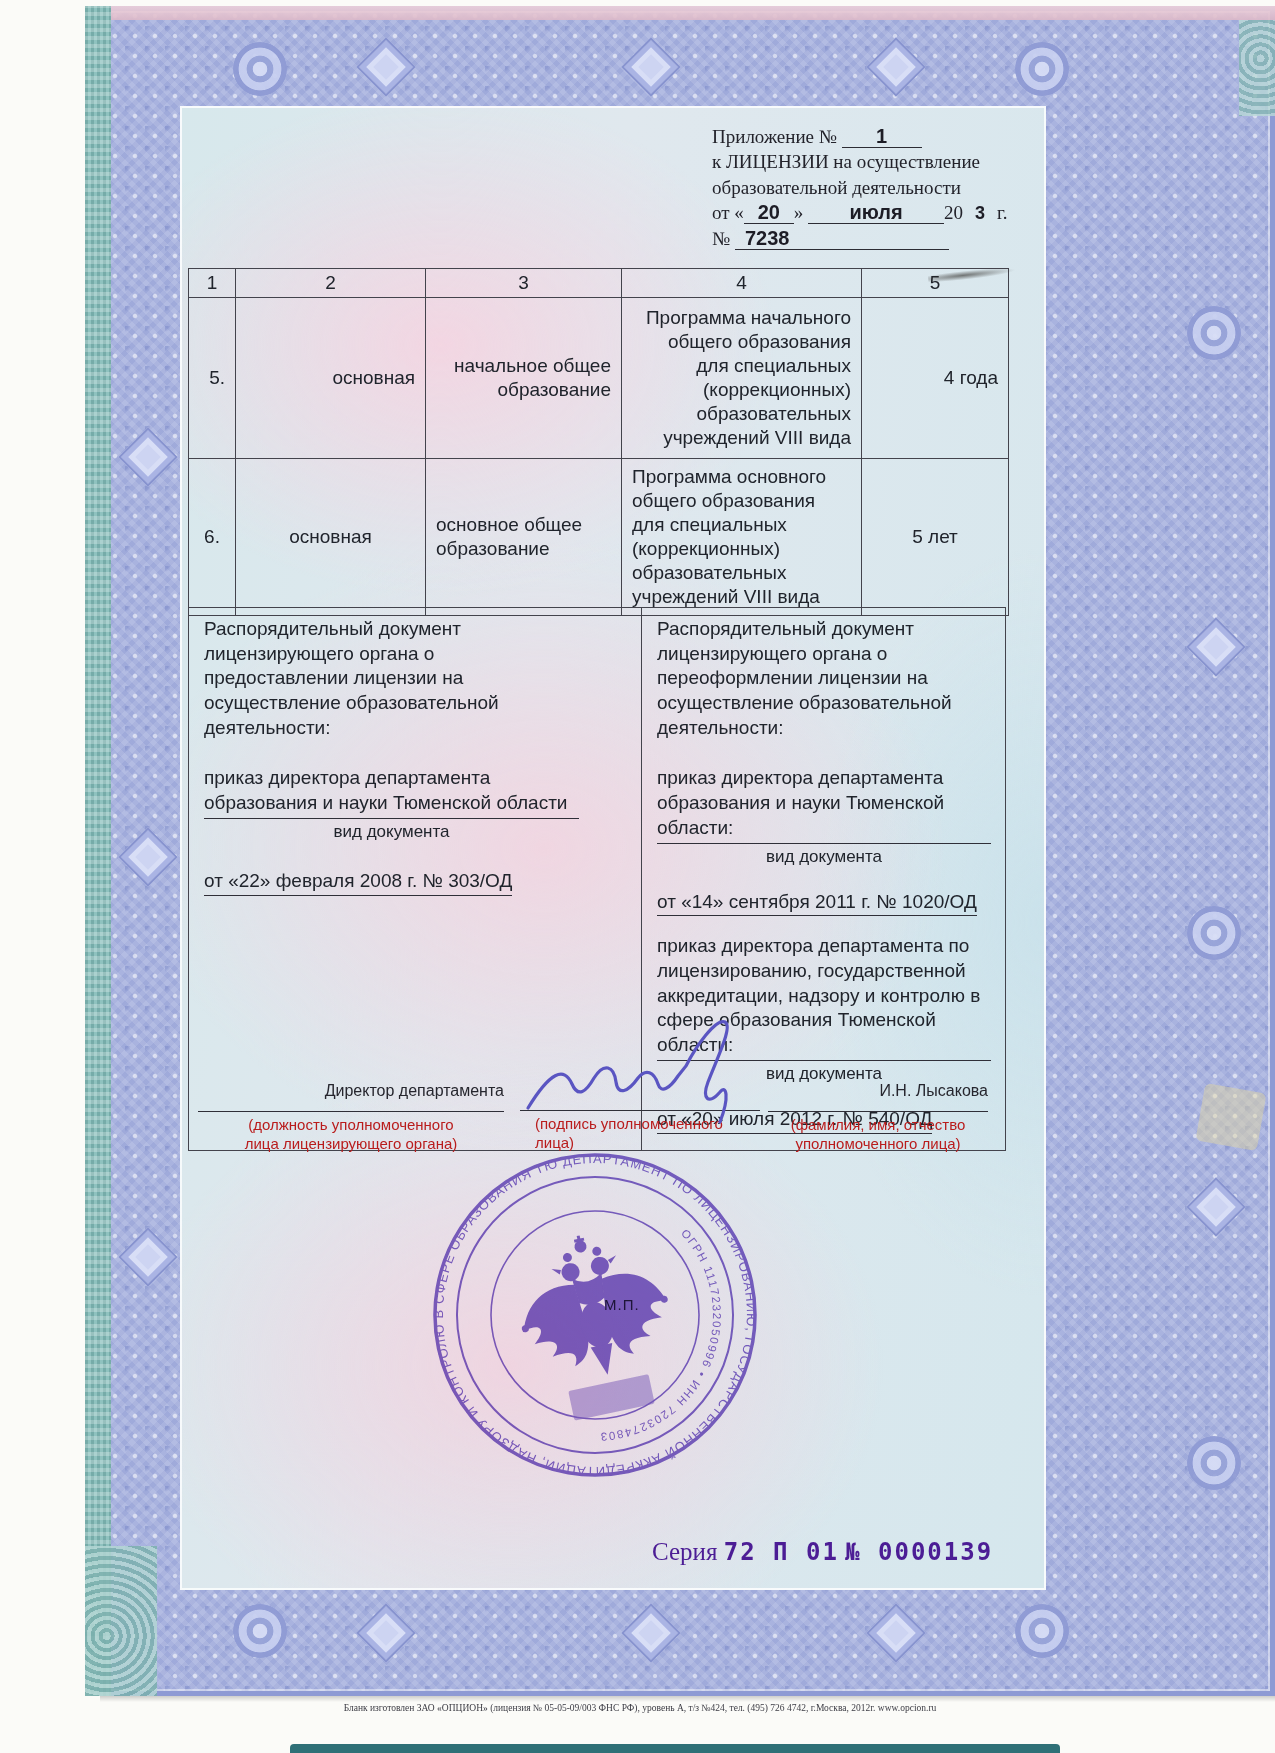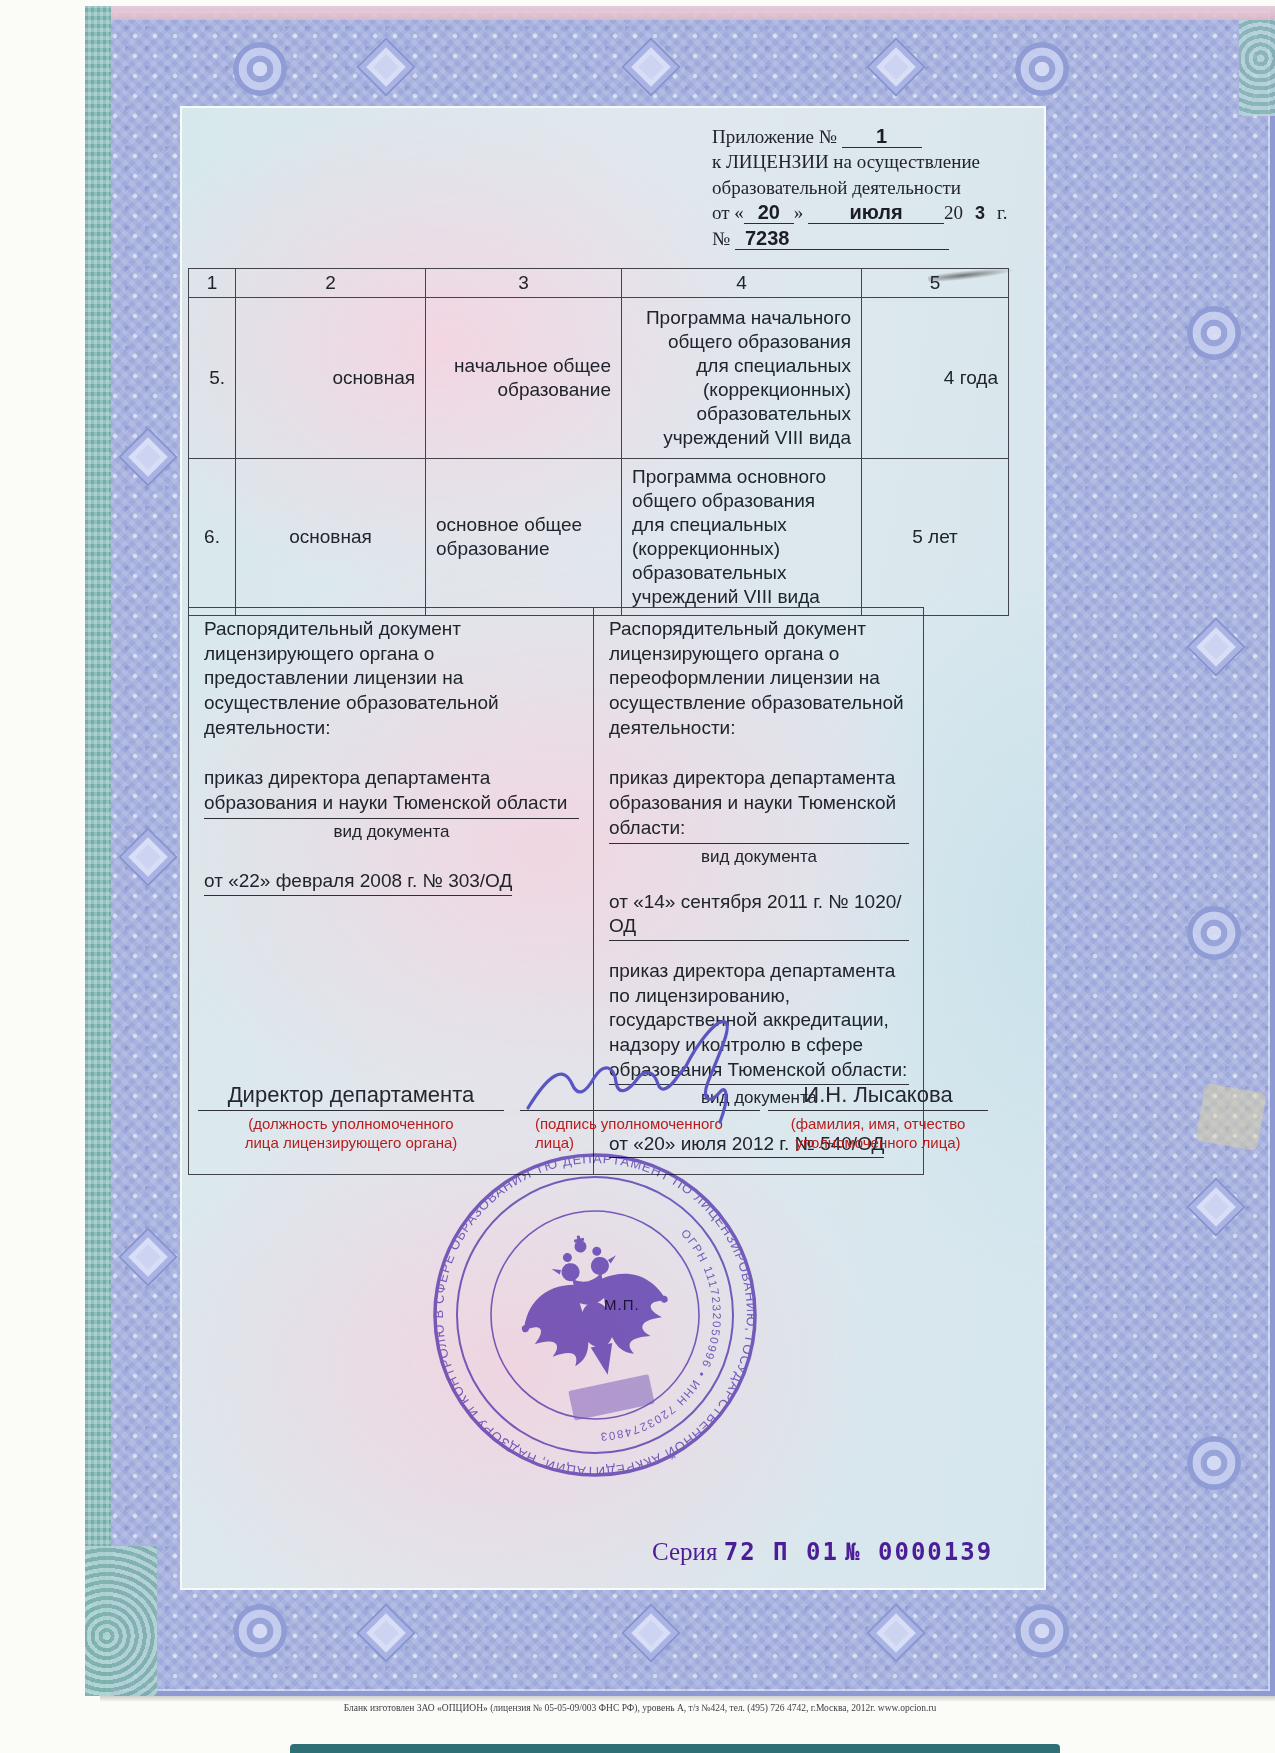--- a/index.html
+++ b/index.html
@@ -54,36 +54,36 @@
   
   table.tbl{position:absolute;left:188px;top:268px;width:820px;border-collapse:collapse;
     table-layout:fixed;font-size:19px;line-height:1.26;color:#20242c;}
   .tbl th,.tbl td{border:1.7px solid #43434c;padding:6px 10px;font-weight:400;}
   .tbl th{height:20px;text-align:center;padding:2px;}
   .tbl td.c{text-align:center;}
   .tbl tr.r1 td{height:148px;text-align:right;}
   .tbl tr.r2 td{height:138px;}
 
   
-  .docs{position:absolute;left:188px;top:607px;width:736px;min-height:426px;
+  .docs{position:absolute;left:188px;top:607px;width:818px;min-height:426px;
     border:1.8px solid #43434c;display:flex;font-size:19px;line-height:1.3;color:#20242c;
-    box-sizing:border-box;}
+    box-sizing:border-box;gap:48px;}
   .docs .col{box-sizing:border-box;padding:9px 14px 16px 15px;}
   .docs .col.left{width:404px;}
   .docs .col.right{flex:1;border-left:1.8px solid #43434c;}
   .docs p{margin:0;}
   .docs .doc{border-bottom:1.6px solid #2f2f38;padding-bottom:2px;}
   .docs .cap{text-align:center;font-size:17px;margin-top:2px;}
   .sp26{height:26px;} .sp22{height:22px;} .sp18{height:18px;}
   .uline{display:inline-block;border-bottom:1.7px solid #2f2f38;padding-bottom:1px;}
 
   
   .sigpos{position:absolute;left:198px;top:1082px;width:306px;text-align:center;}
   .signm {position:absolute;left:768px;top:1082px;width:220px;text-align:center;}
-  .sigv{font-size:22px;border-bottom:1.7px solid #2f2f38;padding-bottom:2px;}
+  .sigv{font-size:16px;border-bottom:1.7px solid #2f2f38;padding-bottom:11px;text-align:right;}
   .sigcap{font-size:15px;line-height:1.28;margin-top:3px;color:#b91c1c;}
   .sigmid{position:absolute;left:520px;top:1040px;width:240px;}
   .sigmid .line{height:70px;border-bottom:1.7px solid #2f2f38;position:relative;}
   .sigmid svg{position:absolute;left:0;top:-28px;overflow:visible;}
   .sigmid .sigcap{width:210px;margin:3px auto 0;}
   .mp{position:absolute;left:604px;top:1296px;font-size:15px;color:#3a3347;letter-spacing:1px;}
 
   
   .stamp{position:absolute;left:428px;top:1148px;width:334px;height:334px;
     transform:rotate(-12deg);opacity:.9;mix-blend-mode:multiply;}

